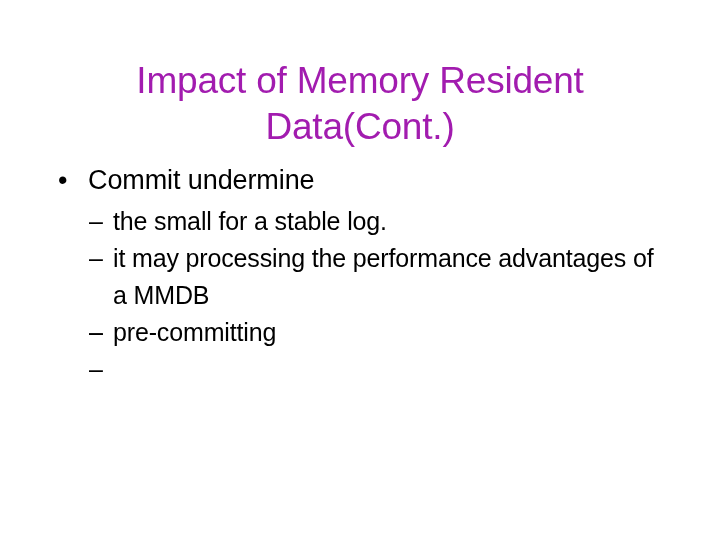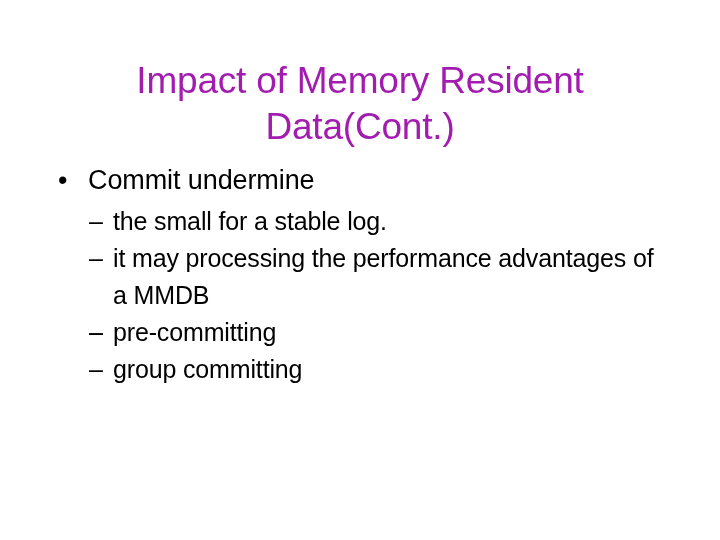--- a/index.html
+++ b/index.html
@@ -114,18 +114,17 @@
         <span class="marker">–</span>
       </div>
 
       <div class="bullet-l2">
         <span class="marker">–</span>
         <span class="text">pre-committing</span>
       </div>
 
       <div class="bullet-l2">
         <span class="marker">–</span>
-        <span class="text">group committing</span>
       </div>
 
     </div>
   </div>
 </div>
 
 </body></html>

